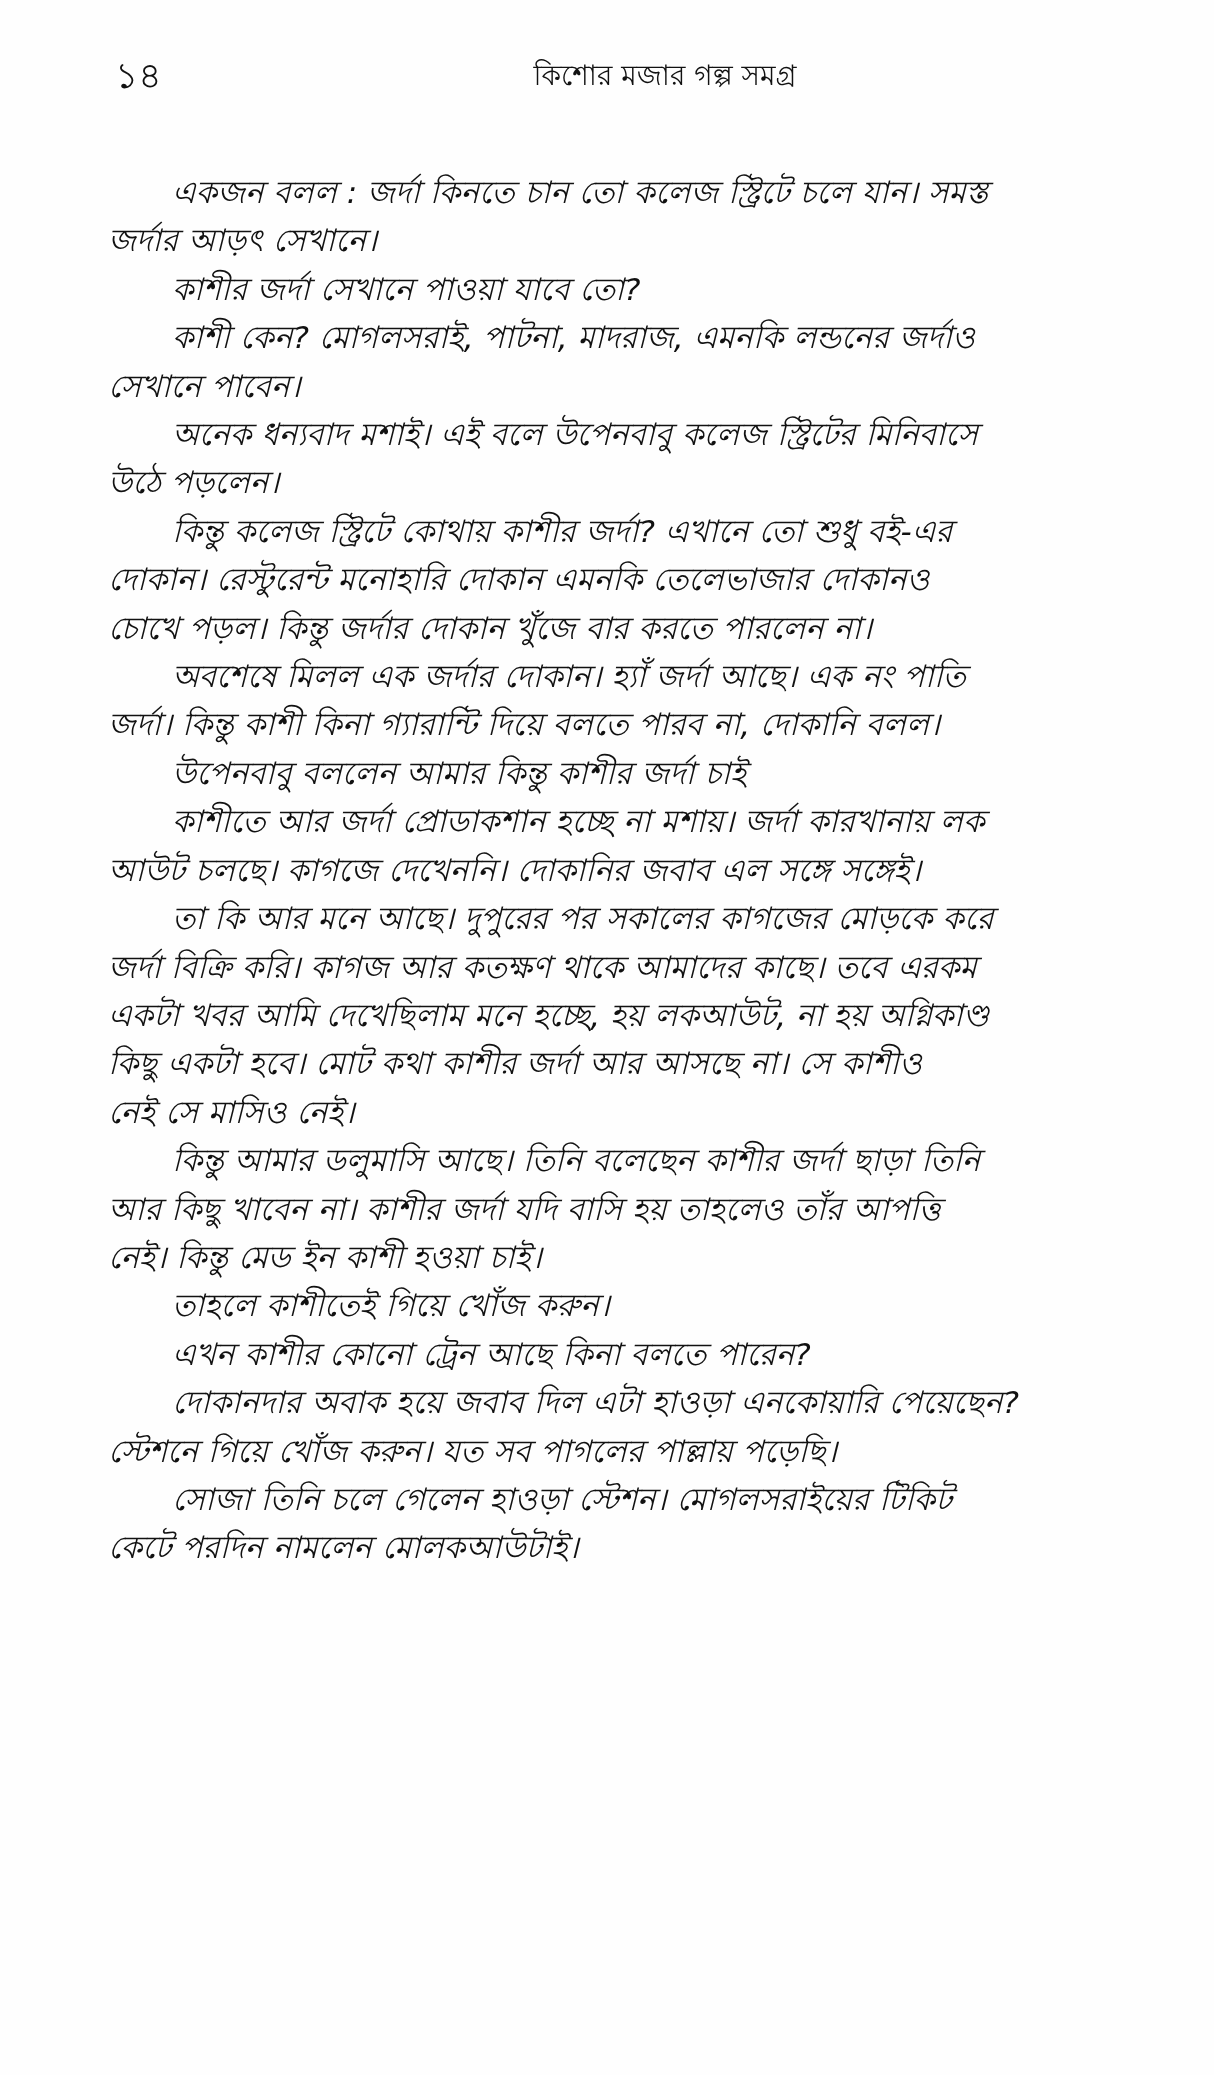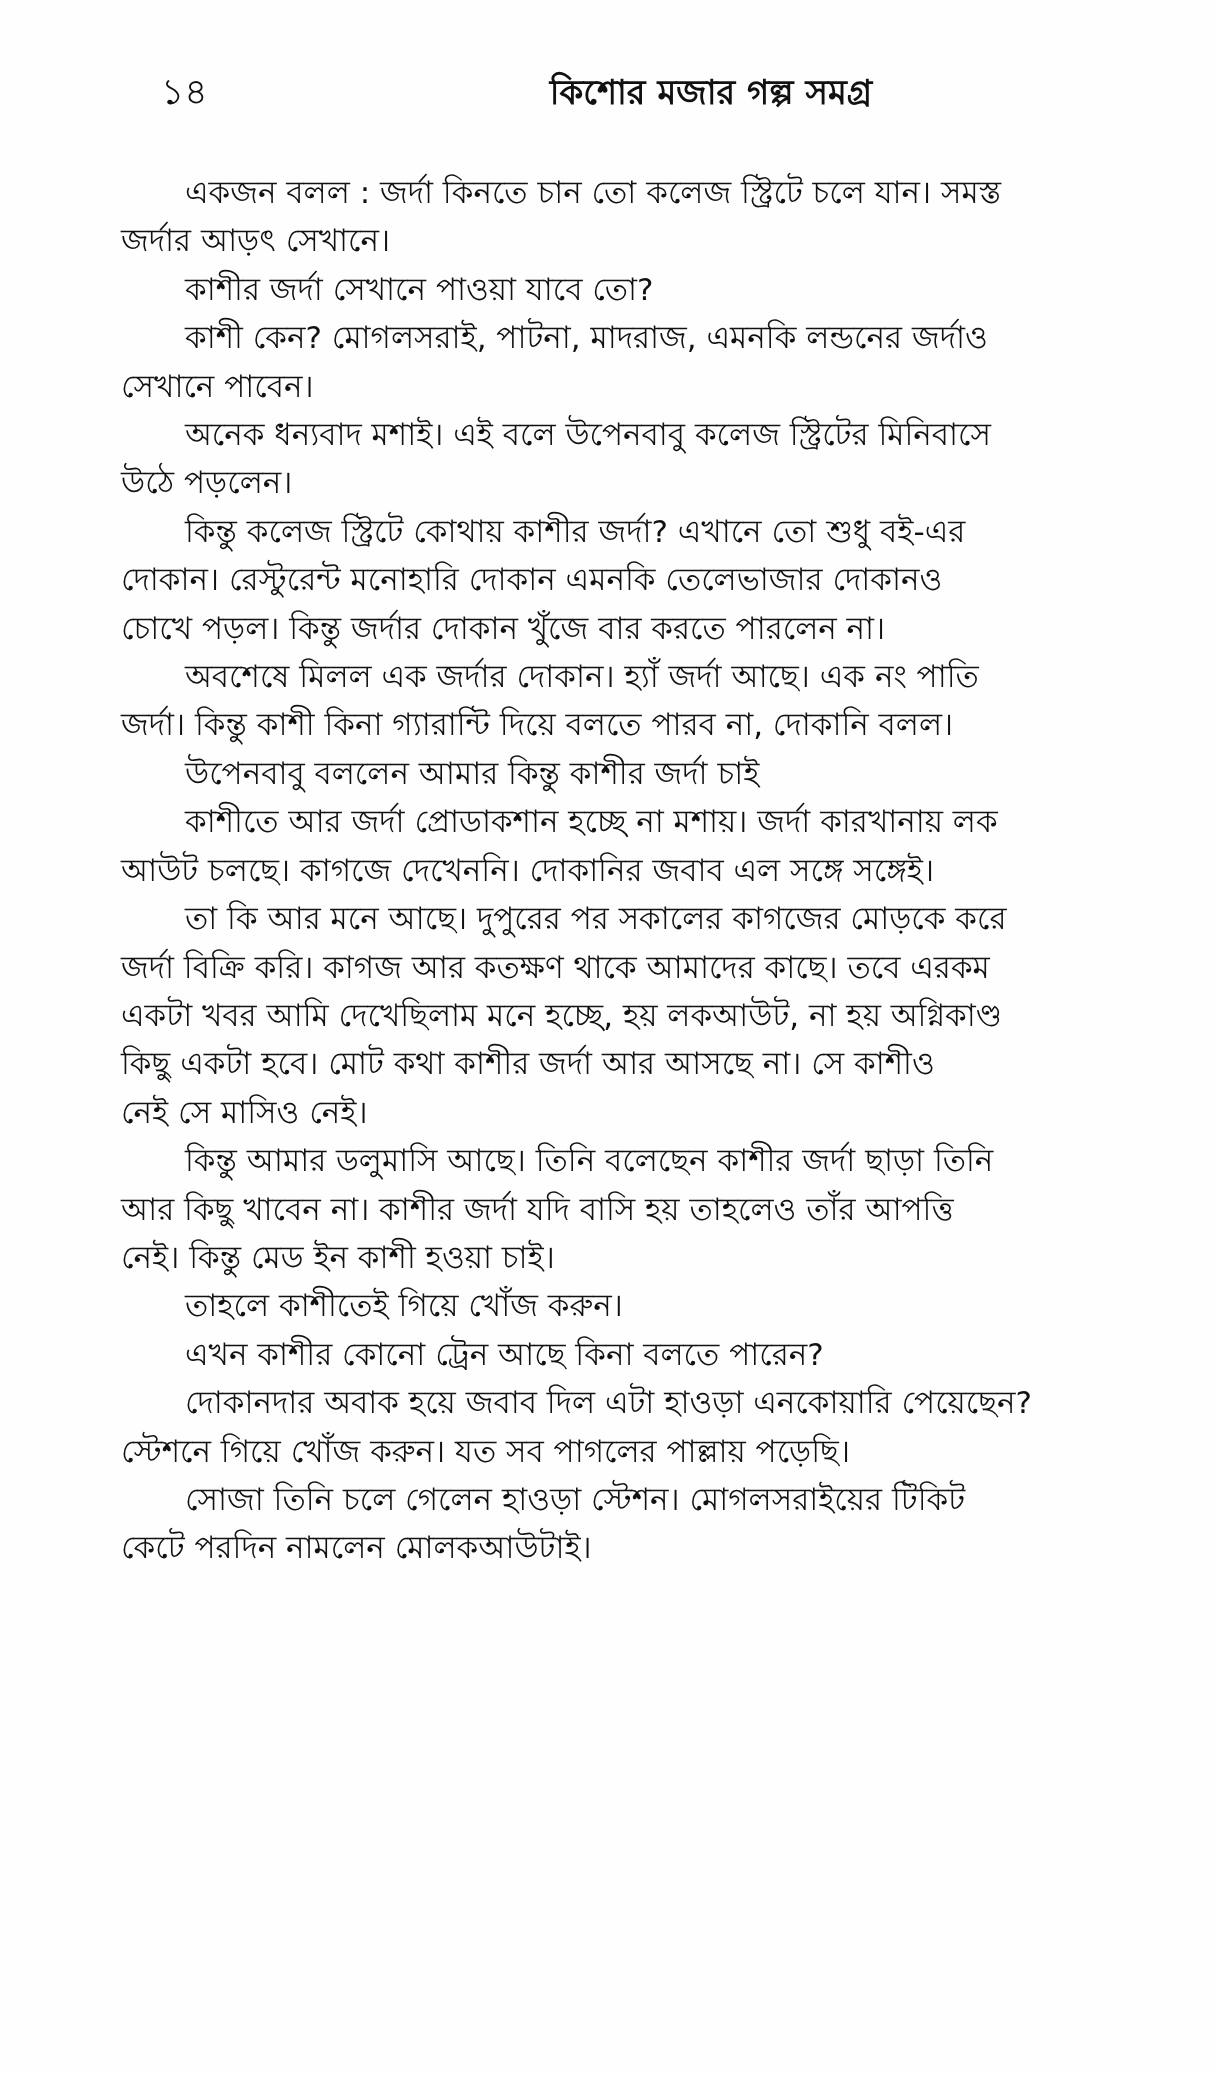--- a/index.html
+++ b/index.html
@@ -18,48 +18,47 @@
     .page {
       position: absolute;
       left: 0;
       top: 0;
       width: 1214px;
       height: 2075px;
       background: #fefefe;
     }
     .header {
       position: absolute;
-      top: 70px;
+      top: 54px;
       left: 115px;
       width: 1000px;
       height: 50px;
-      margin-left: 46px;
     }
     .page-number {
       position: absolute;
       left: 0;
       top: 0;
       font-size: 36px;
       line-height: 44px;
     }
     .running-title {
       position: absolute;
       left: 250px;
       width: 600px;
       top: 2px;
       text-align: center;
-      font-size: 34px;
+      font-size: 28px;
       line-height: 40px;
-      font-weight: bold;
     }
     .body-text {
       position: absolute;
       top: 168px;
-      left: 121px;
+      left: 108px;
       width: 1055px;
+      font-style: italic;
     }
     .paragraph {
       margin: 0;
     }
     .line {
       display: block;
       font-size: 31px;
       line-height: 48.4px;
       white-space: nowrap;
     }

